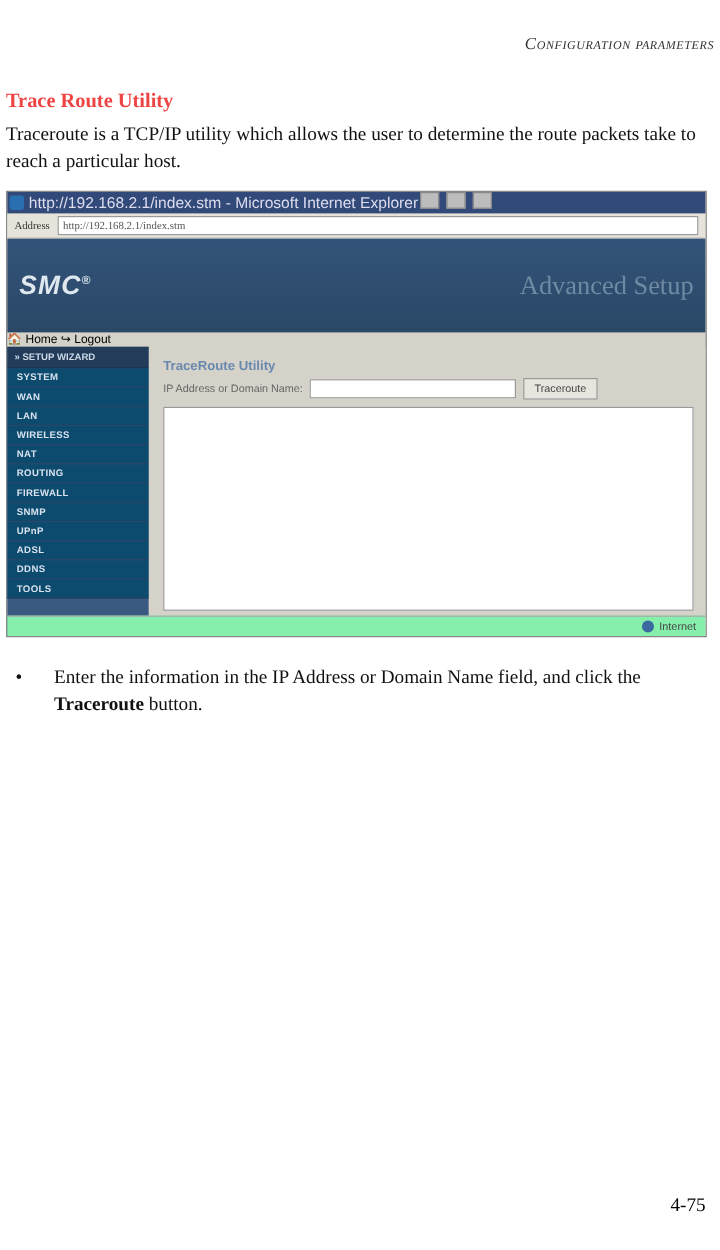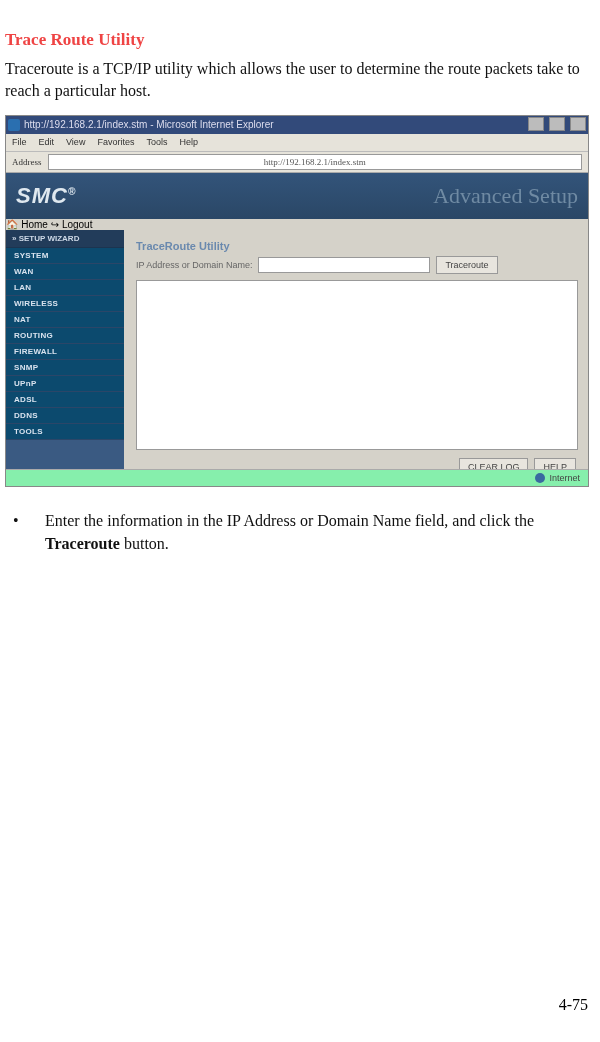--- a/index.html
+++ b/index.html
@@ -51,24 +51,23 @@
     font-family: Tahoma, Verdana, sans-serif;
     font-size: 10px;
     overflow: hidden;
     margin-bottom: 22px;
   }
   .titlebar {
     background: #324a7a;
     height: 18px;
     display: flex;
     align-items: center;
-    justify-content: space-between;
     padding: 0 2px;
     color: #dde;
-    font-size: 10px;
+    font-size: 13px;
   }
   .titlebar .lefticons { display: flex; align-items: center; gap: 4px; }
   .titlebar .ieicon { width: 12px; height: 12px; background: #2a6fb0; border-radius: 2px; display: inline-block; }
   .titlebar .winbtns span {
     display: inline-block; width: 14px; height: 12px; background: #bcbcbc; margin-left: 2px;
     border: 1px solid #888;
   }
   .menubar {
     background: #e6e3da;
     height: 17px;
@@ -96,29 +95,28 @@
   .addrbar .addrfield {
     flex: 1;
     background: #fff;
     border: 1px solid #999;
     height: 14px;
     padding: 0 4px;
     display: flex;
     align-items: center;
     color: #555;
     font-size: 9px;
-    justify-content: center;
   }
   .branding {
     height: 46px;
     background: linear-gradient(#33547a, #2a4766);
     display: flex;
     align-items: center;
     justify-content: space-between;
-    padding: 0 10px;
+    padding: 16px 10px;
     color: #dfe8ef;
   }
   .branding .logo {
     font-weight: bold;
     font-size: 22px;
     font-style: italic;
     letter-spacing: 1px;
   }
   .branding .logo sup { font-size: 10px; }
   .branding .advanced {
@@ -246,46 +244,39 @@
     bottom: 28px;
     right: 12px;
     font-size: 16px;
   }
   .nonsel { -webkit-user-select: none; user-select: none; }
 </style>
 </head>
 <body>
 
 <div class="page">
+  <div class="header-right">Configuration parameters</div>
 
   <div class="section-title">Trace Route Utility</div>
 
   <div class="body-text">Traceroute is a TCP/IP utility which allows the user to determine the route packets take to reach a particular host.</div>
 
   <div class="screenshot nonsel">
     <div class="titlebar">
       <div class="lefticons">
         <span class="ieicon"></span>
         <span>http://192.168.2.1/index.stm - Microsoft Internet Explorer</span>
       </div>
       <div class="winbtns">
         <span></span>
         <span></span>
         <span></span>
       </div>
     </div>
 
-    <div class="menubar">
-      <span>File</span>
-      <span>Edit</span>
-      <span>View</span>
-      <span>Favorites</span>
-      <span>Tools</span>
-      <span>Help</span>
-    </div>
 
     <div class="addrbar">
       <span class="addrlabel">Address</span>
       <div class="addrfield">
         <span>http://192.168.2.1/index.stm</span>
       </div>
     </div>
 
     <div class="branding">
       <div class="logo"><span>SMC</span><sup>®</sup></div>

